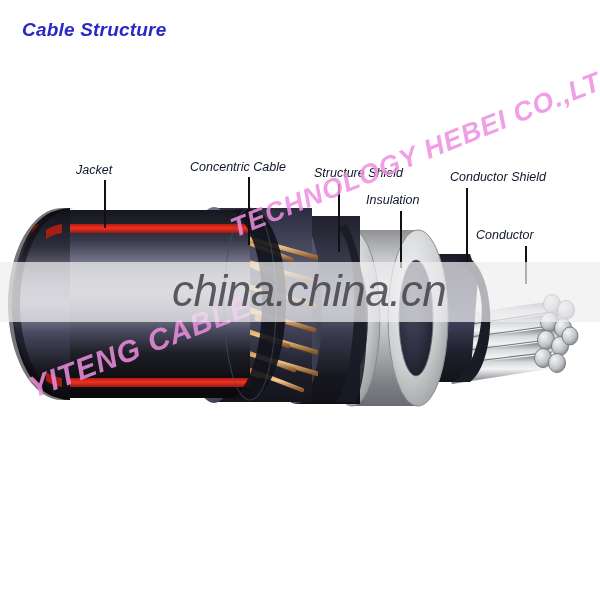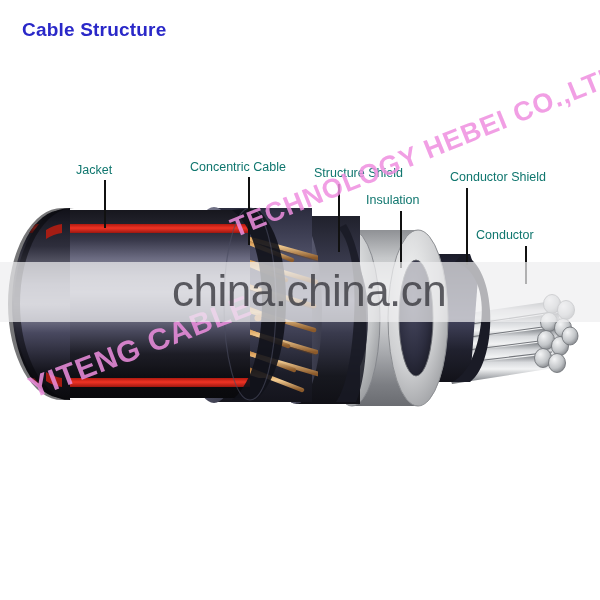--- a/index.html
+++ b/index.html
@@ -13,35 +13,36 @@
     position: relative;
     overflow: hidden;
     font-family: "Liberation Sans", sans-serif;
   }
   #page {
     position: absolute;
     left: 0; top: 0;
     width: 600px;
     height: 600px;
     background: #ffffff;
+    font-style: italic;
   }
   #title {
     position: absolute;
     left: 22px;
     top: 19px;
     font-size: 19px;
     font-weight: 600;
     color: #2a28c8;
     letter-spacing: 0.2px;
     white-space: nowrap;
   }
   .label {
     position: absolute;
     font-size: 12.5px;
-    color: #0f766e;
+    color: #0f172a;
     white-space: nowrap;
     font-family: "Liberation Sans", sans-serif;
   }
   .leader {
     position: absolute;
     width: 1.6px;
     background: #111111;
   }
   #figure {
     position: absolute;

